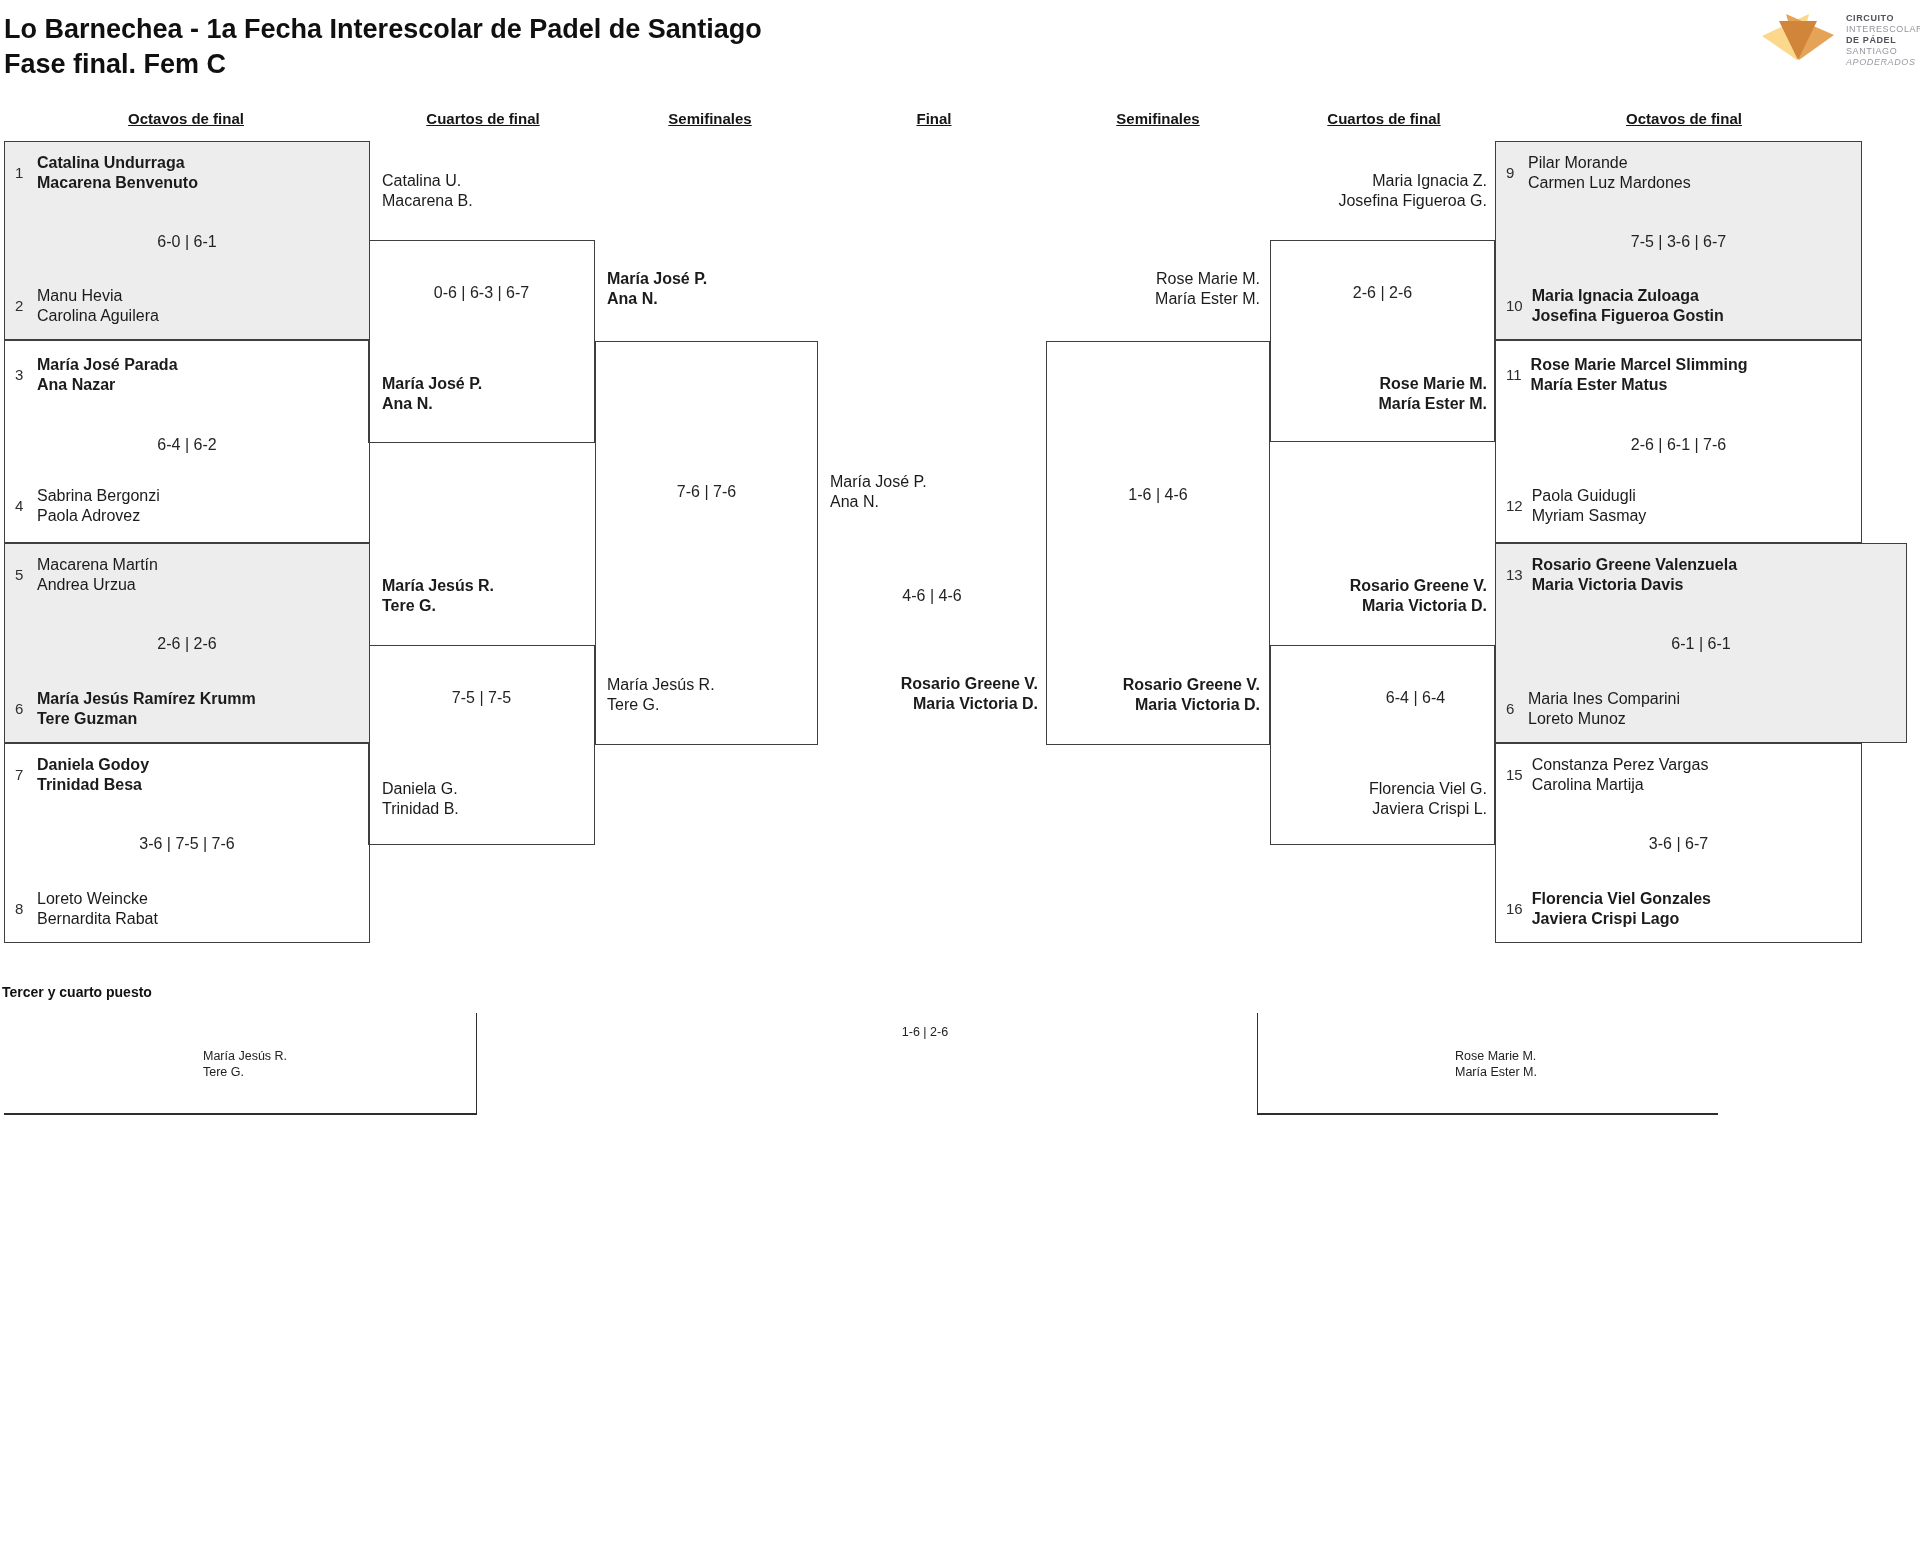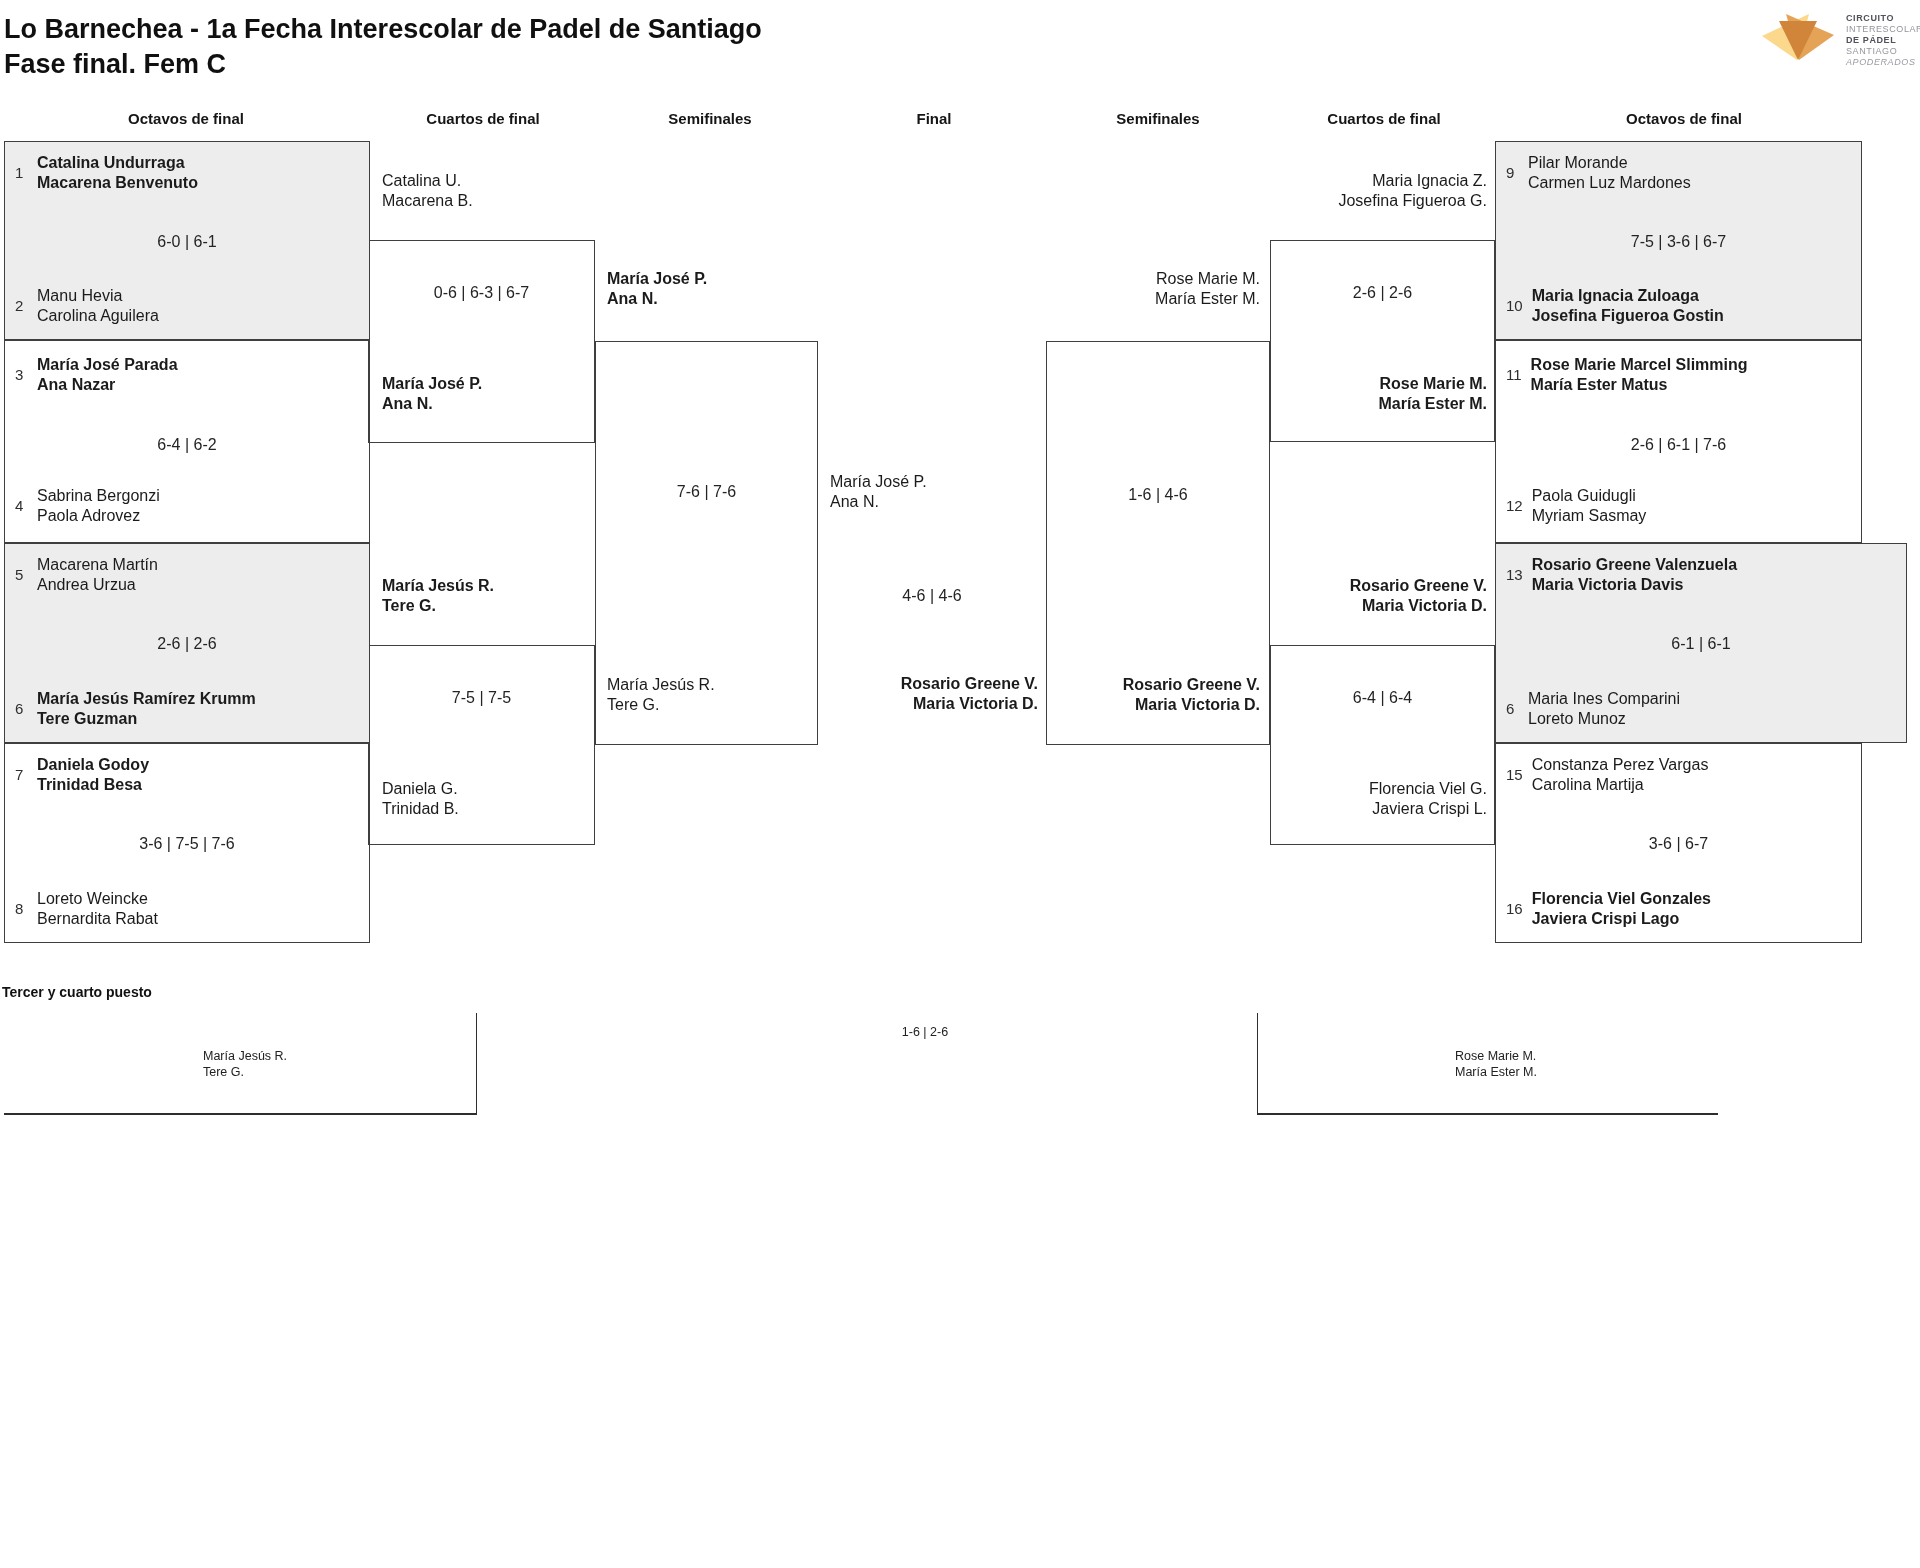--- a/index.html
+++ b/index.html
@@ -1,19 +1,19 @@
 <!DOCTYPE html>
 <html><head>
 <meta charset="utf-8">
 <style>
   html,body{margin:0;padding:0;background:#fff;}
   .canvas{position:relative;width:1920px;height:1568px;background:#fff;overflow:hidden;
           font-family:"Liberation Sans",sans-serif;color:#1b1b1b;}
   .title{position:absolute;left:4px;top:12px;font-size:27px;line-height:35px;font-weight:700;color:#101010;}
-  .round-h{position:absolute;top:110px;width:200px;text-align:center;font-size:15px;font-weight:700;color:#151515;}
+  .round-h{position:absolute;top:110px;width:200px;text-align:center;font-size:15px;font-weight:700;color:#151515;text-decoration:underline;}
   
   .box{position:absolute;border:1px solid #3f3f3f;box-sizing:border-box;background:transparent;}
   .box.gray{background:#ededed;}
   
   .orow{position:absolute;left:10px;right:8px;display:flex;align-items:center;column-gap:9px;}
   .orow.toprow{top:11px;}
   .orow.bottomrow{bottom:14px;}
   .seed{font-size:15px;color:#2e2e2e;min-width:13px;flex:none;}
   .names{font-size:16px;line-height:19.5px;}
   .bold{font-weight:700;}
@@ -200,21 +200,21 @@
   <div class="pscore" style="left:1270px;width:225px;top:284px;">2-6 | 2-6</div>
   <div class="lbl ra bold" style="left:1270px;width:217px;top:374px;">
     <span>Rose Marie M.</span><br>
     <span>María Ester M.</span>
   </div>
 
   <div class="lbl ra bold" style="left:1270px;width:217px;top:576px;">
     <span>Rosario Greene V.</span><br>
     <span>Maria Victoria D.</span>
   </div>
-  <div class="pscore" style="left:1270px;width:225px;top:689px;">6-4 | 6-4</div>
+  <div class="pscore" style="left:1270px;width:225px;top:689px;padding-left:33px;">6-4 | 6-4</div>
   <div class="lbl ra" style="left:1270px;width:217px;top:779px;">
     <span>Florencia Viel G.</span><br>
     <span>Javiera Crispi L.</span>
   </div>
 
   <div class="lbl bold" style="left:607px;top:269px;">
     <span>María José P.</span><br>
     <span>Ana N.</span>
   </div>
   <div class="pscore" style="left:595px;width:223px;top:483px;">7-6 | 7-6</div>

